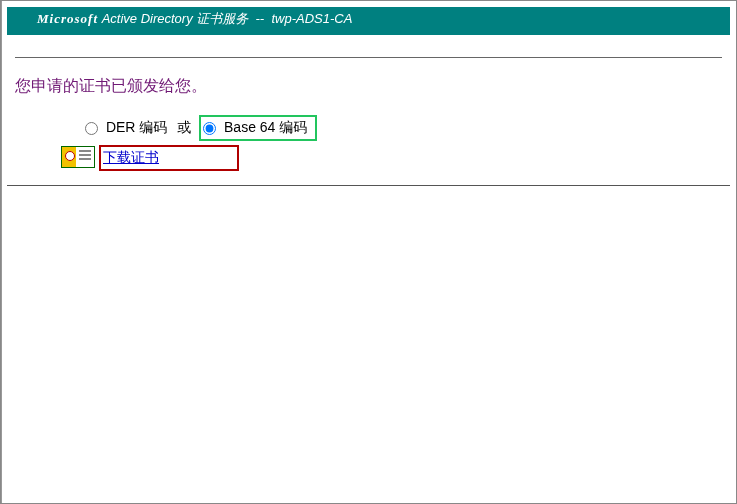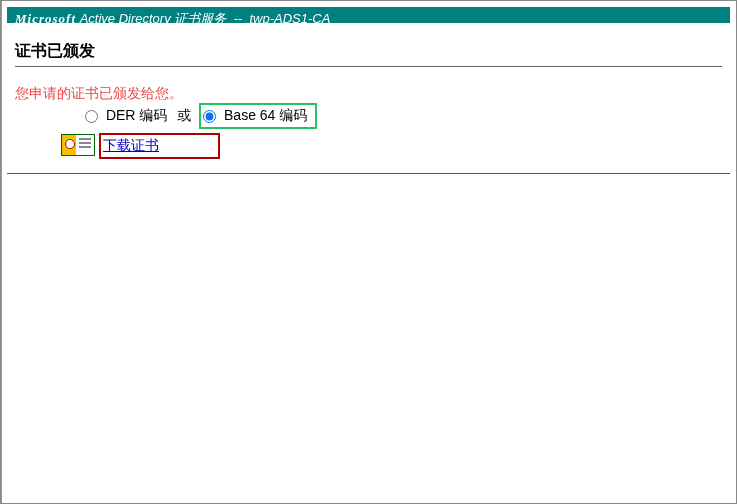--- a/index.html
+++ b/index.html
@@ -1,55 +1,54 @@
 <!DOCTYPE html>
 <html><head>
   <meta charset="utf-8">
   <style>
     * { margin:0; padding:0; box-sizing:border-box; }
     body { font-family: Arial, "Microsoft YaHei", SimSun, sans-serif; background:#fff; width:737px; height:504px; border:1px solid #888; position:relative; }
     .left-line { position:absolute; left:0; top:0; bottom:0; width:1px; background:#999; }
-    .banner { background:#008080; color:#fff; height:16px; line-height:24px; padding-left:8px; font-size:13px; margin:6px 6px 0 6px; }
+    .banner { background:#008080; color:#fff; height:28px; line-height:24px; padding-left:30px; font-size:13px; margin:6px 6px 0 6px; }
     .banner .ms { font-family:"Times New Roman",serif; font-style:italic; font-weight:bold; letter-spacing:1px; }
     .banner .rest { font-family:Verdana,Arial,sans-serif; font-style:italic; }
     .content { padding:18px 14px 0 14px; }
     h2.page-title { font-size:16px; font-weight:bold; color:#000; margin-bottom:4px; }
     .hr { border:none; border-top:1px solid #666; margin:4px 0 18px 0; }
-    .msg { font-size:14px; color:#ef4444; }
+    .msg { font-size:16px; color:#701a75; margin-bottom:18px; }
     .encoding-row { margin-left:70px; margin-bottom:4px; font-size:14px; }
     .encoding-row input[type=radio] { margin:0 4px 0 0; vertical-align:middle; }
     .encoding-row label { vertical-align:middle; }
     .or-text { margin:0 6px; }
     .box-base64 { display:inline-block; border:2px solid #22c55e; padding:2px 8px 2px 2px; margin-left:-2px; }
     .dl-block { margin-left:46px; }
     .dl-row { display:flex; align-items:flex-start; }
     .cert-icon { width:34px; height:22px; border:1px solid #060; background:linear-gradient(to right,#f2c200 0 14px,#fff 14px); position:relative; margin-right:4px; margin-top:1px; flex:none; }
     .cert-icon::before { content:""; position:absolute; left:3px; top:4px; width:8px; height:8px; border:1px solid #b00; border-radius:50%; background:#fff; }
     .cert-icon::after { content:""; position:absolute; right:3px; top:3px; width:12px; height:2px; background:#888; box-shadow:0 4px 0 #888, 0 8px 0 #888; }
     .dl-links { display:flex; flex-direction:column; }
     .dl-links a { color:#0000cc; font-size:14px; text-decoration:underline; line-height:20px; }
-    .box-dlcert { border:2px solid #b00000; padding:0 26px 2px 2px; width:121px; }
+    .box-dlcert { border:2px solid #b00000; padding:0 26px 2px 2px; width:140px; }
     .bottom-hr { border:none; border-top:1px solid #555; margin:14px 6px 0 6px; }
   </style>
 </head>
 <body>
 <div class="left-line"></div>
 
 <div class="banner">
   <span class="ms">Microsoft</span>
   <span class="rest">
     <span>Active Directory</span>
     <span>证书服务</span>
     &nbsp;<span>--</span>&nbsp;
     <span>twp-ADS1-CA</span>
   </span>
 </div>
 
 <div class="content">
-  <h2 class="page-title">证书已颁发</h2>
   <hr class="hr">
 
   <p class="msg">您申请的证书已颁发给您。</p>
 
   <div class="encoding-row">
     <input type="radio" name="enc" id="der" style="">
     <label for="der">DER 编码</label>
     <span class="or-text">或</span>
     <span class="box-base64">
       <input type="radio" name="enc" id="b64" checked="" style="">

